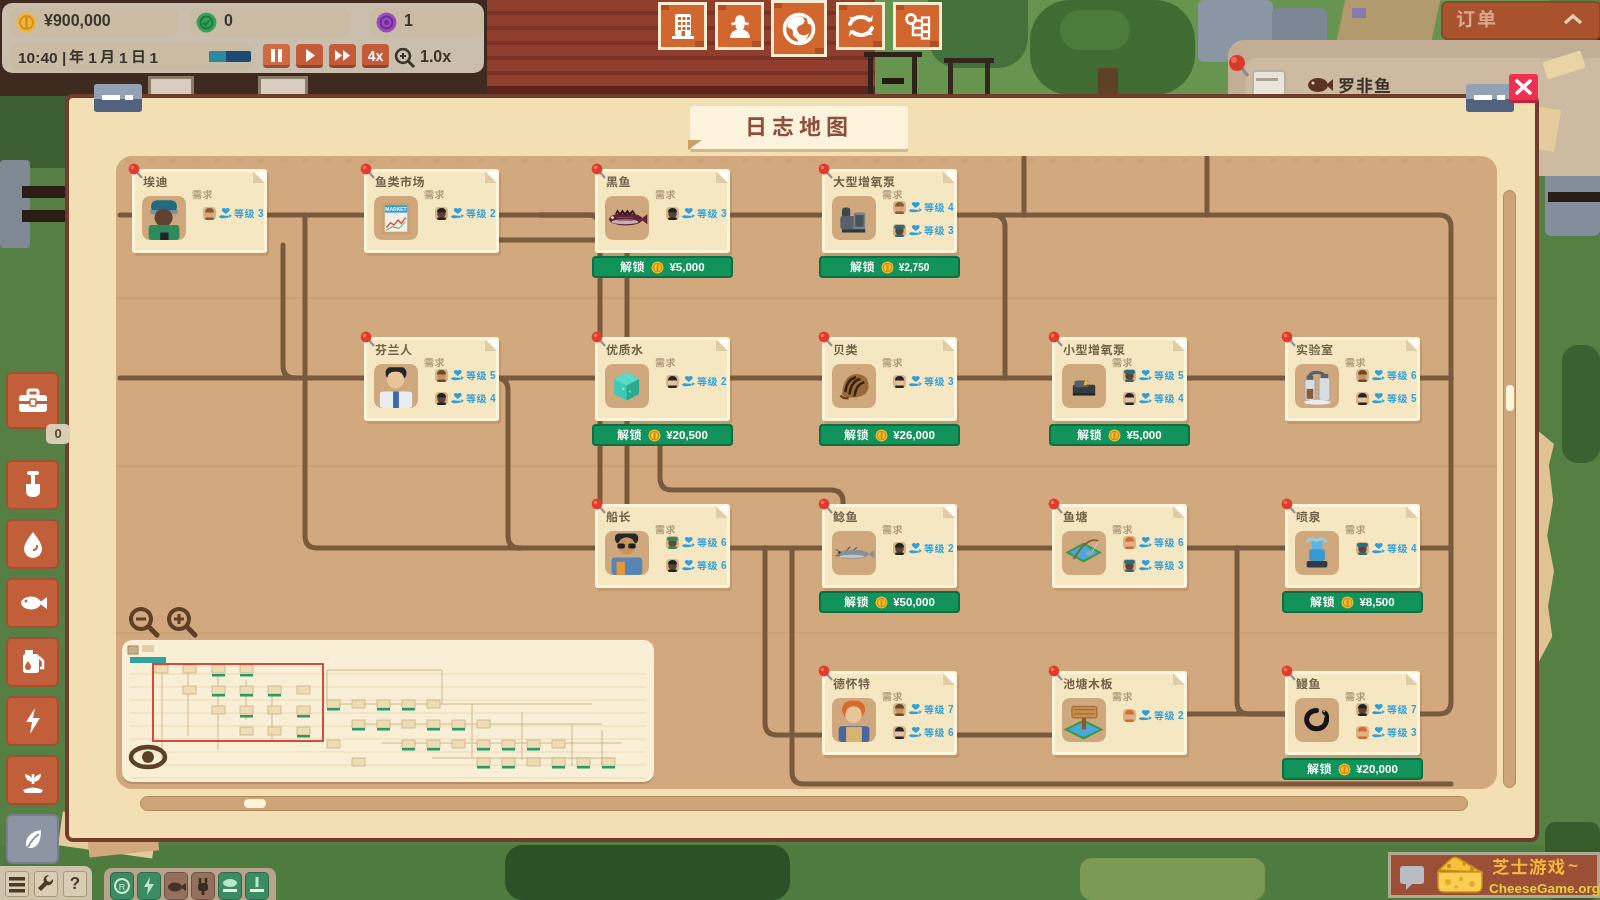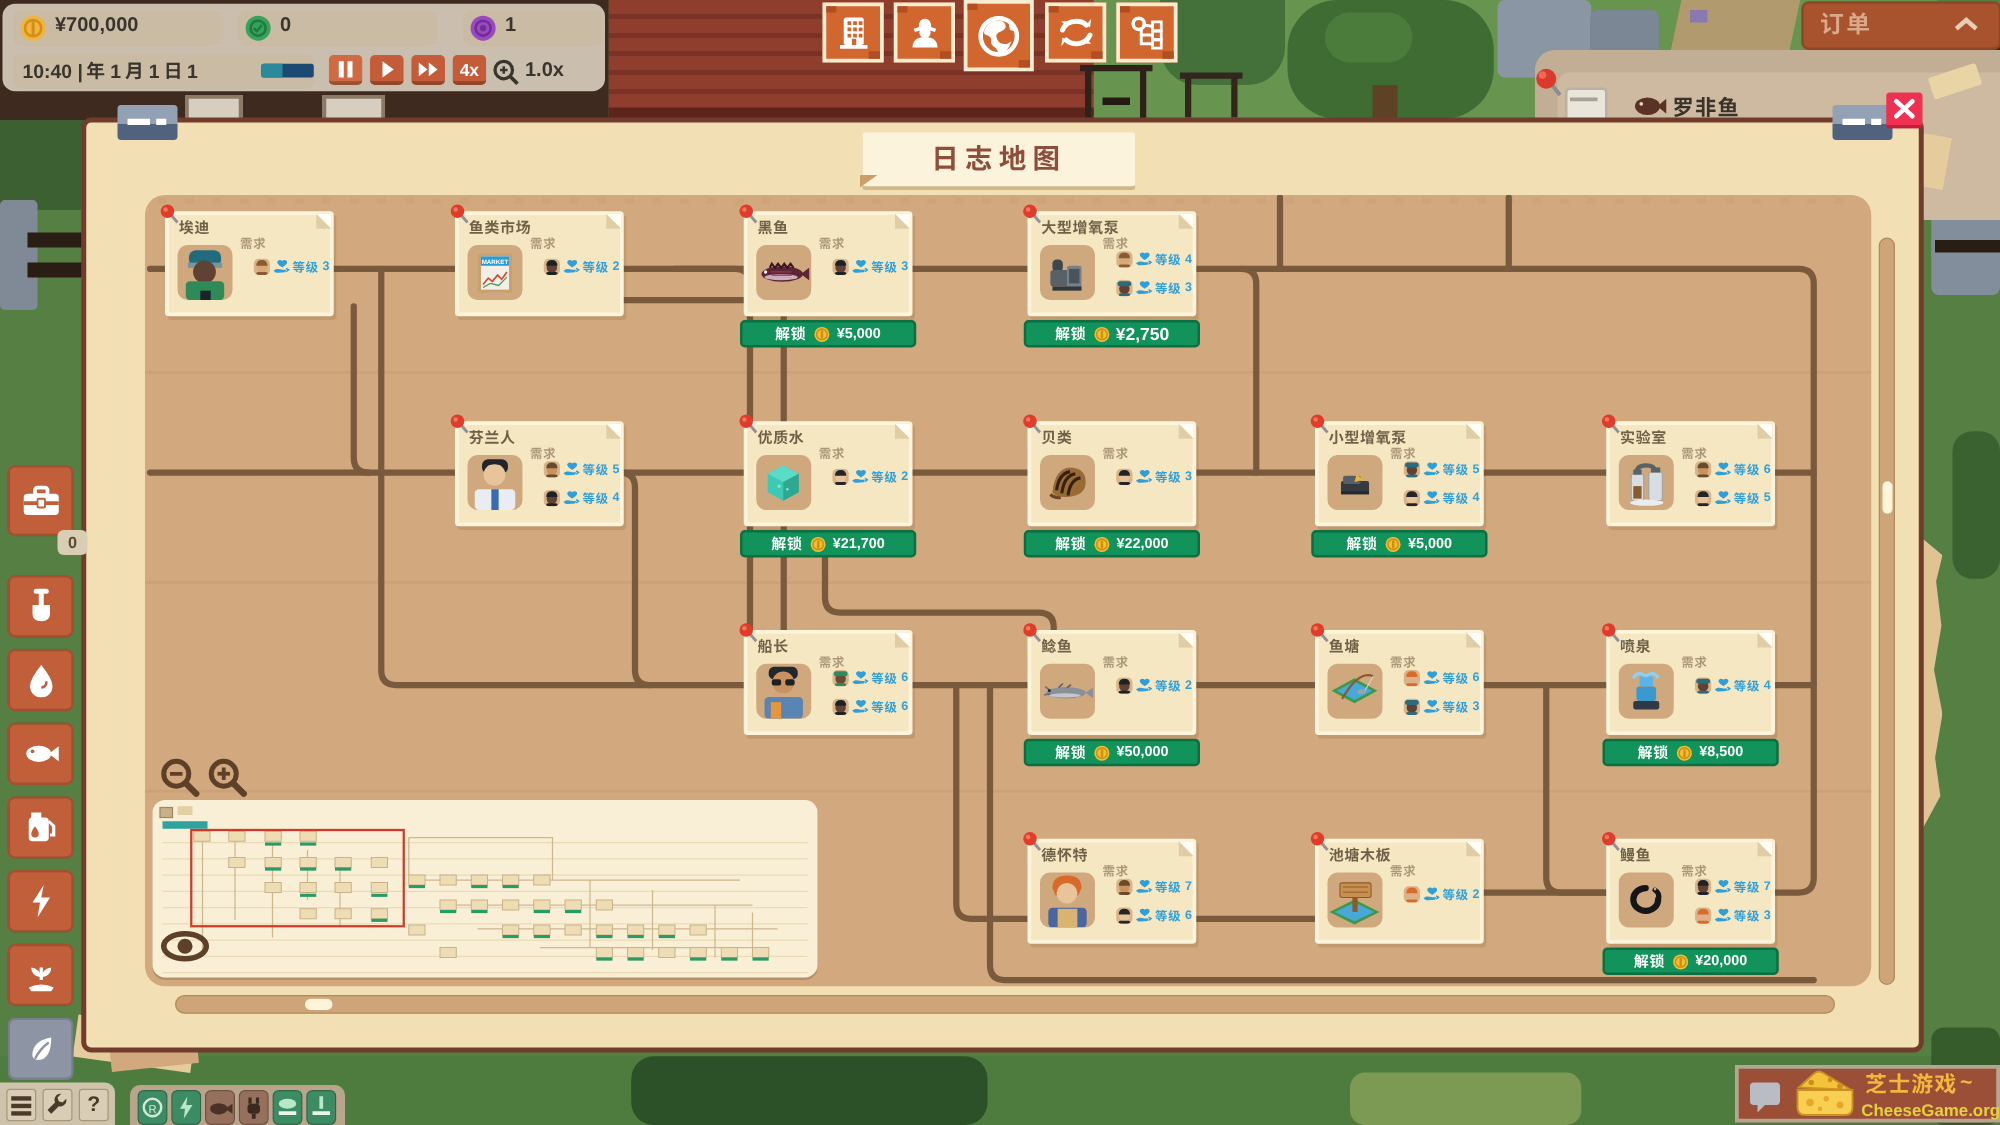--- a/index.html
+++ b/index.html
@@ -483,21 +483,21 @@
       <g fill="#ffffff" transform="translate(0,11.3) scale(0.01200,-0.01200)">
         <use href="#z15" x="0"></use>
         <use href="#z16" x="1042"></use>
       </g>
     </svg>
     <svg width="13" height="13">
       <circle cx="6.5" cy="6.5" r="6" fill="#f5c02e"></circle>
       <circle cx="6.5" cy="6.5" r="4.2" fill="none" stroke="#cf8f1c" stroke-width="1.3"></circle>
       <rect x="5.6" y="3.4" width="2" height="6.4" fill="#cf8f1c"></rect>
     </svg>
-    <b style="color:#fff;font-size:14px">¥2,750</b>
+    <b style="color:#fff;font-size:10px">¥2,750</b>
   </div>
 
 <div class="a" style="left:364px;top:337px;width:135px;height:84px;background:#f6e7c3;border:3px solid #fdf4dc;border-radius:3px;box-sizing:border-box;box-shadow:2px 3px 0 rgba(110,75,40,.16)">
 <div class="a" style="right:-1px;top:-1px;width:0;height:0;border-top:12px solid #fffdf6;border-left:12px solid rgba(170,140,90,.28)"></div>
 <div class="a" style="left:8px;top:3px">
       <svg width="39" height="15" style="vertical-align:middle;">
         <g fill="#6f6148" transform="translate(0,11.3) scale(0.01200,-0.01200)">
           <use href="#z22" x="0"></use>
           <use href="#z23" x="1042"></use>
           <use href="#z24" x="2083"></use>
@@ -635,21 +635,21 @@
       <g fill="#ffffff" transform="translate(0,11.3) scale(0.01200,-0.01200)">
         <use href="#z15" x="0"></use>
         <use href="#z16" x="1042"></use>
       </g>
     </svg>
     <svg width="13" height="13">
       <circle cx="6.5" cy="6.5" r="6" fill="#f5c02e"></circle>
       <circle cx="6.5" cy="6.5" r="4.2" fill="none" stroke="#cf8f1c" stroke-width="1.3"></circle>
       <rect x="5.6" y="3.4" width="2" height="6.4" fill="#cf8f1c"></rect>
     </svg>
-    <b style="color:#fff;font-size:11.5px">¥21,700</b>
+    <b style="color:#fff;font-size:11.5px">¥20,500</b>
   </div>
 
 <div class="a" style="left:822px;top:337px;width:135px;height:84px;background:#f6e7c3;border:3px solid #fdf4dc;border-radius:3px;box-sizing:border-box;box-shadow:2px 3px 0 rgba(110,75,40,.16)">
 <div class="a" style="right:-1px;top:-1px;width:0;height:0;border-top:12px solid #fffdf6;border-left:12px solid rgba(170,140,90,.28)"></div>
 <div class="a" style="left:8px;top:3px">
       <svg width="26" height="15" style="vertical-align:middle;">
         <g fill="#6f6148" transform="translate(0,11.3) scale(0.01200,-0.01200)">
           <use href="#z28" x="0"></use>
           <use href="#z11" x="1042"></use>
         </g>
@@ -705,21 +705,21 @@
       <g fill="#ffffff" transform="translate(0,11.3) scale(0.01200,-0.01200)">
         <use href="#z15" x="0"></use>
         <use href="#z16" x="1042"></use>
       </g>
     </svg>
     <svg width="13" height="13">
       <circle cx="6.5" cy="6.5" r="6" fill="#f5c02e"></circle>
       <circle cx="6.5" cy="6.5" r="4.2" fill="none" stroke="#cf8f1c" stroke-width="1.3"></circle>
       <rect x="5.6" y="3.4" width="2" height="6.4" fill="#cf8f1c"></rect>
     </svg>
-    <b style="color:#fff;font-size:11.5px">¥22,000</b>
+    <b style="color:#fff;font-size:11.5px">¥26,000</b>
   </div>
 
 <div class="a" style="left:1052px;top:337px;width:135px;height:84px;background:#f6e7c3;border:3px solid #fdf4dc;border-radius:3px;box-sizing:border-box;box-shadow:2px 3px 0 rgba(110,75,40,.16)">
 <div class="a" style="right:-1px;top:-1px;width:0;height:0;border-top:12px solid #fffdf6;border-left:12px solid rgba(170,140,90,.28)"></div>
 <div class="a" style="left:8px;top:3px">
       <svg width="64" height="15" style="vertical-align:middle;">
         <g fill="#6f6148" transform="translate(0,11.3) scale(0.01200,-0.01200)">
           <use href="#z29" x="0"></use>
           <use href="#z18" x="1042"></use>
           <use href="#z19" x="2083"></use>
@@ -1565,21 +1565,21 @@
   </div>
 
 <div class="a" style="left:2px;top:3px;width:482px;height:70px;background:rgba(213,201,186,.93);border-radius:10px"></div>
 
 <div class="a" style="left:10px;top:8px;width:168px;height:29px;background:#c9bba4;border-radius:8px"></div>
 <svg class="a" style="left:16px;top:12px" width="21" height="21">
     <circle cx="10.5" cy="10.5" r="10" fill="#f2b43a"></circle>
     <circle cx="10.5" cy="10.5" r="6.5" fill="none" stroke="#cf8f1c" stroke-width="2"></circle>
     <rect x="9.3" y="5" width="2.4" height="11" fill="#cf8f1c"></rect>
   </svg>
-<div class="a" style="left:44px;top:12px;font-size:16px;font-weight:bold;color:#3a352c">¥700,000</div>
+<div class="a" style="left:44px;top:12px;font-size:16px;font-weight:bold;color:#3a352c">¥900,000</div>
 
 <div class="a" style="left:190px;top:8px;width:160px;height:29px;background:#c9bba4;border-radius:8px"></div>
 <svg class="a" style="left:196px;top:12px" width="21" height="21">
     <circle cx="10.5" cy="10.5" r="10" fill="#35a35c"></circle>
     <circle cx="10.5" cy="10.5" r="6" fill="none" stroke="#1f7a40" stroke-width="2"></circle>
     <path d="M7 10.5 l2.5 2.5 4-5" stroke="#1f7a40" stroke-width="2" fill="none"></path>
   </svg>
 <div class="a" style="left:224px;top:12px;font-size:16px;font-weight:bold;color:#3a352c">0</div>
 
 <div class="a" style="left:370px;top:8px;width:113px;height:29px;background:#c9bba4;border-radius:8px"></div>

